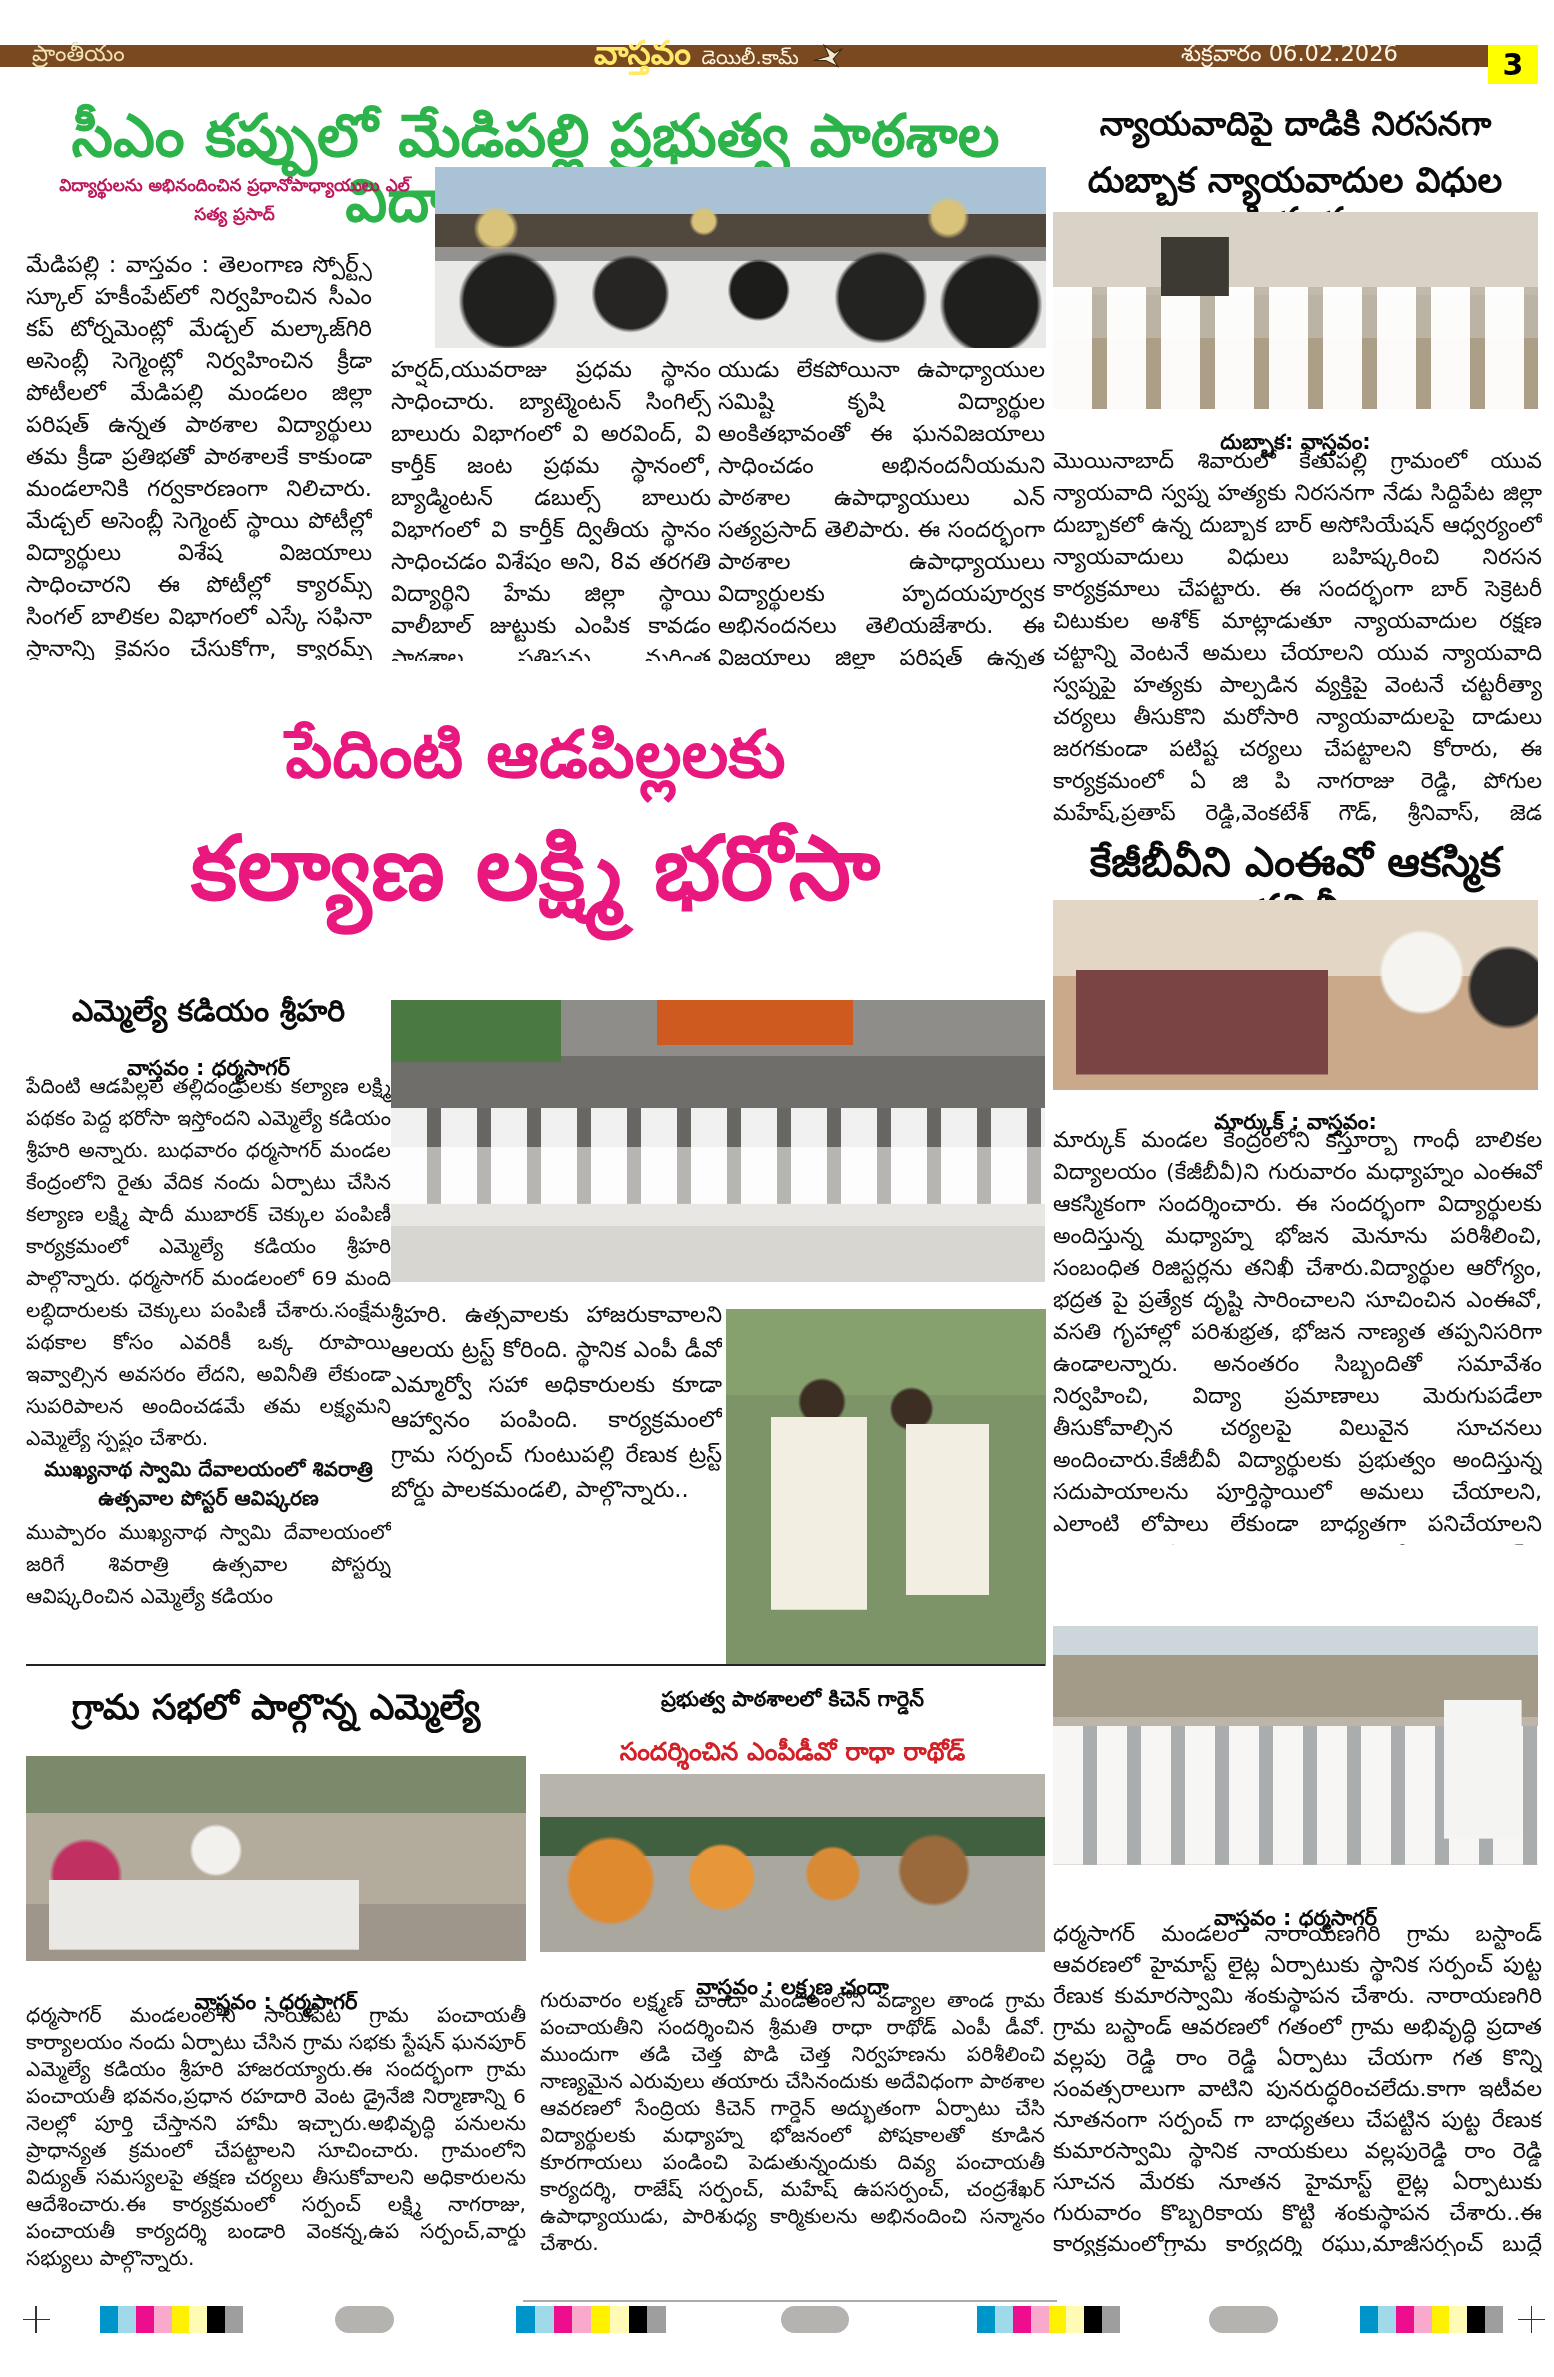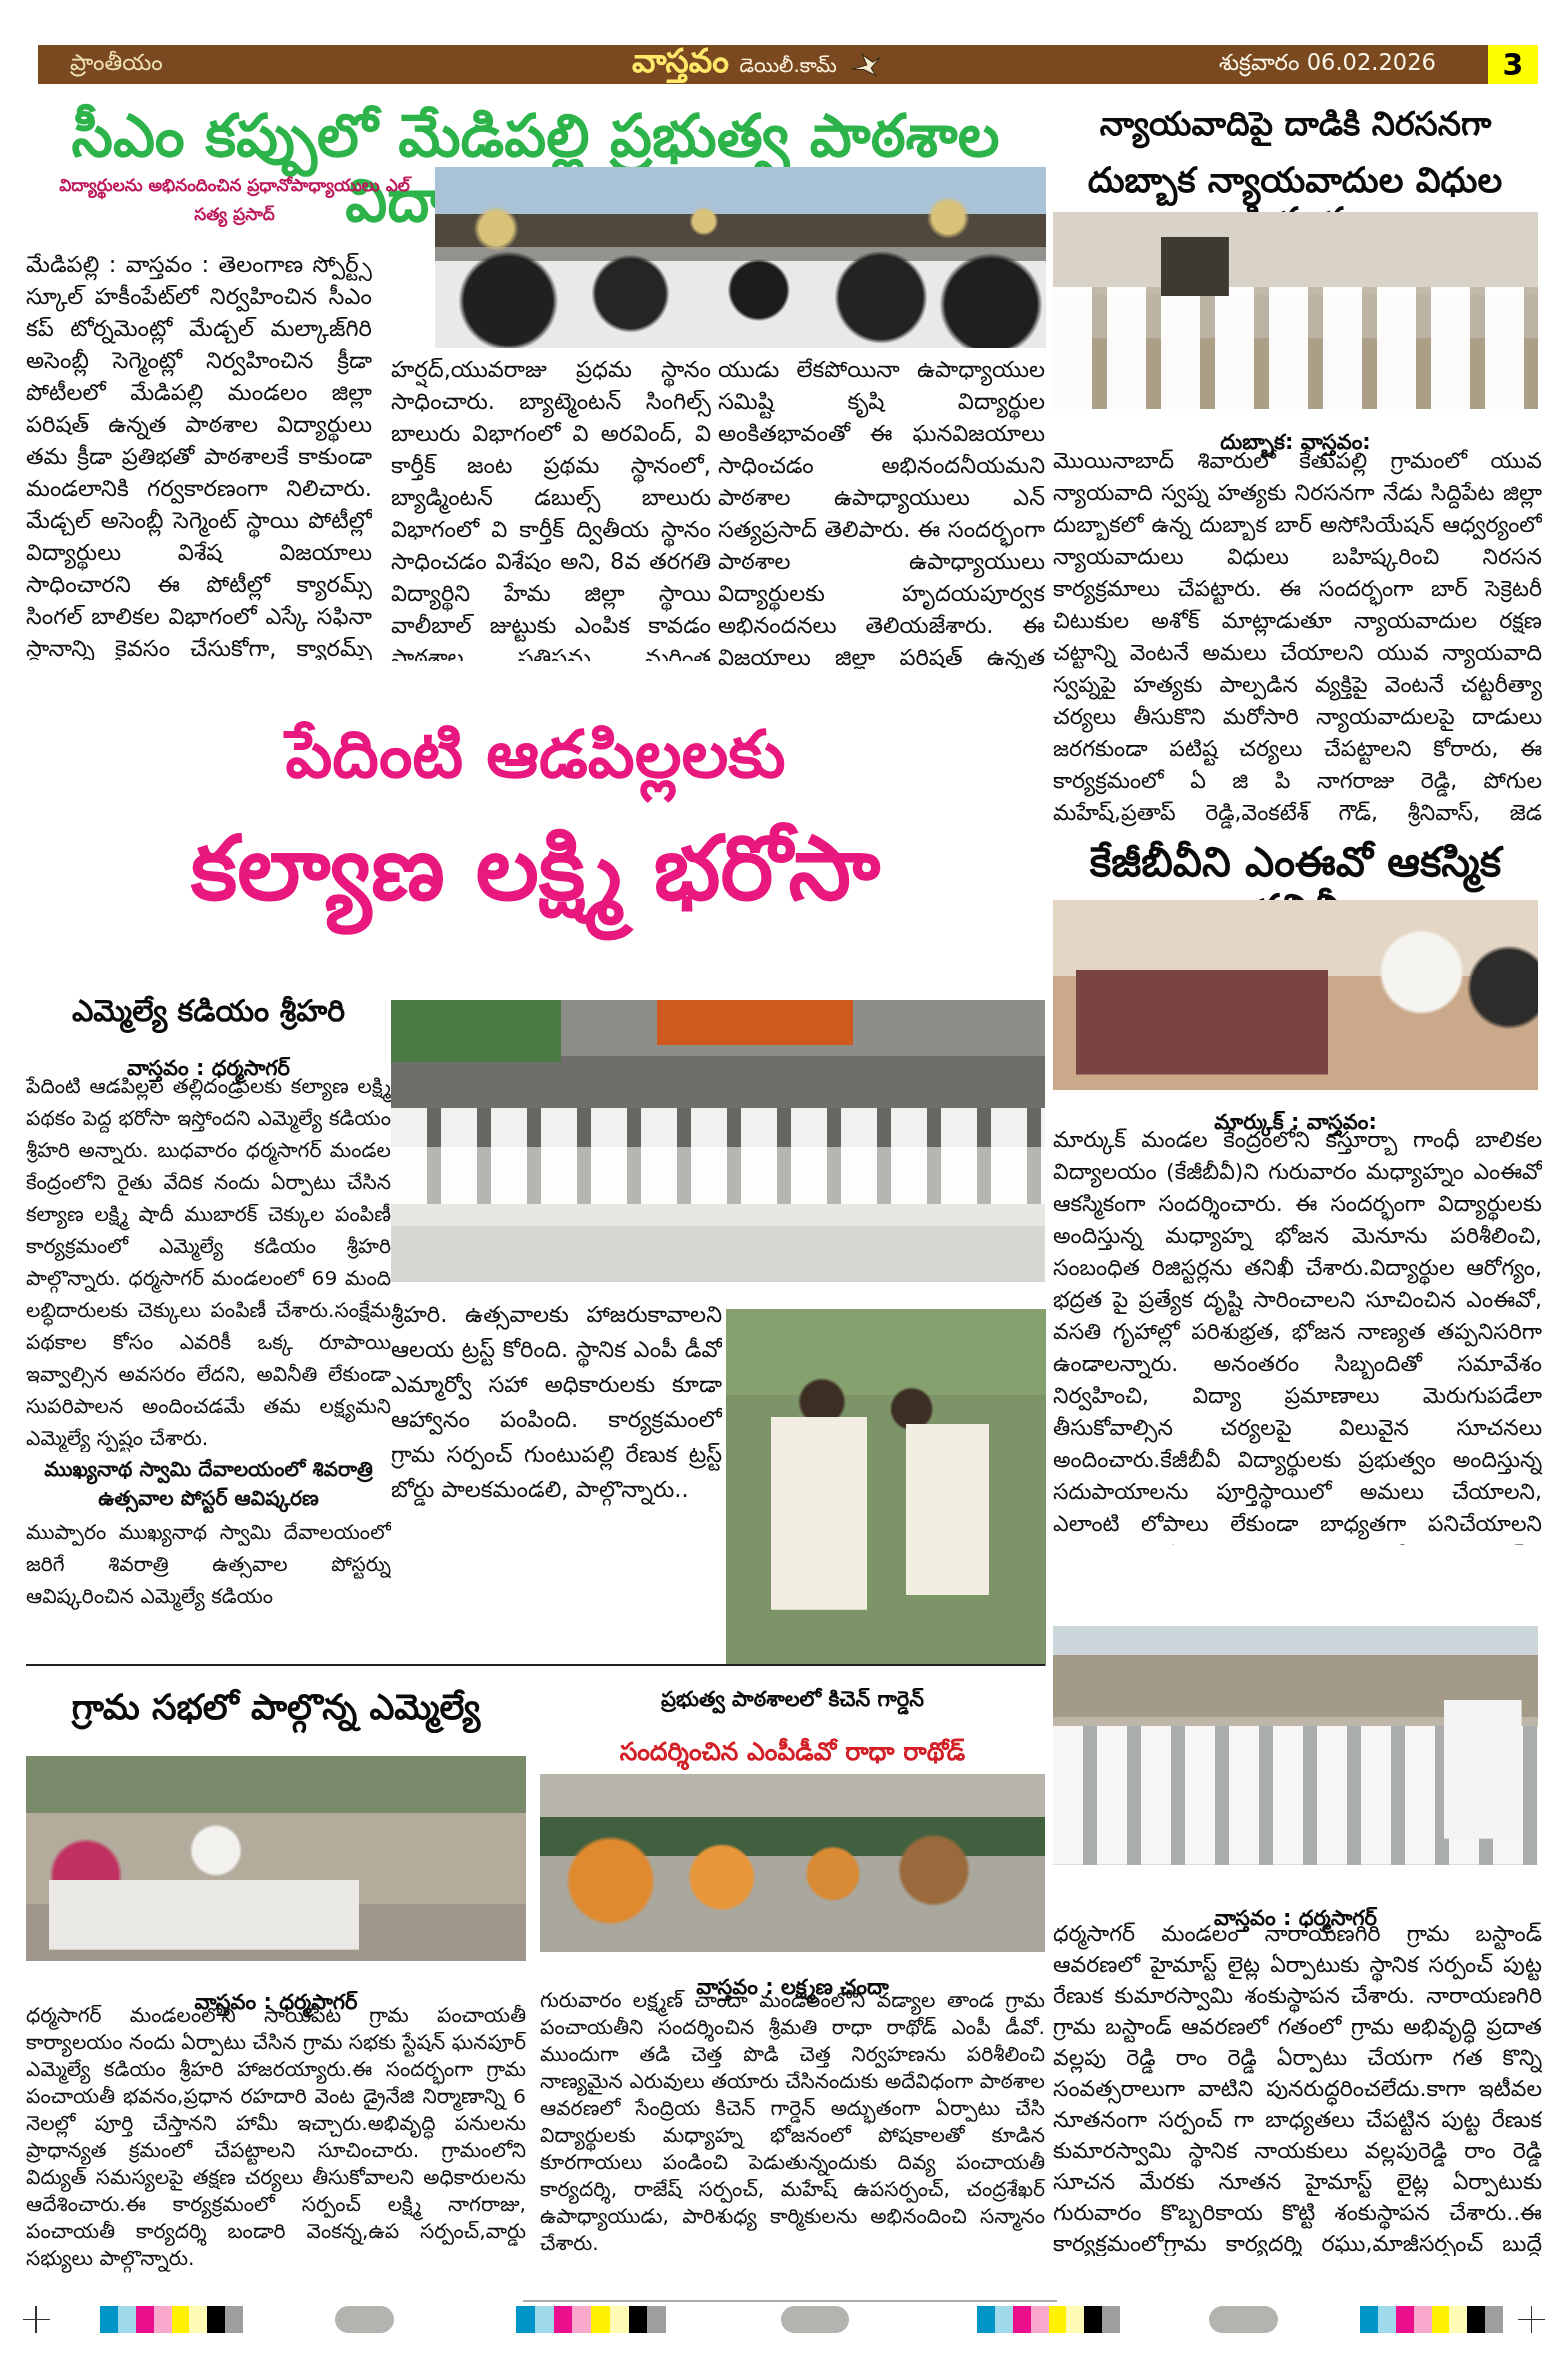--- a/index.html
+++ b/index.html
@@ -3,21 +3,21 @@
 <meta charset="utf-8">
 <style>
   html,body{margin:0;padding:0;background:#ffffff;}
   #page{position:relative;width:1555px;height:2377px;background:#ffffff;overflow:hidden;
         font-family:"DejaVu Sans",sans-serif;color:#111;}
   .abs{position:absolute;}
   .ctr{text-align:center;}
   .j{text-align:justify;overflow:hidden;}
 
   
-  #mastbar{left:0;top:45px;width:1488px;height:39px;background:#7a4920;display:flex;align-items:center;margin-left:38px;}
+  #mastbar{left:0;top:45px;width:1488px;height:22px;background:#7a4920;display:flex;align-items:center;}
   #mast-section{position:absolute;left:32px;font-size:22.6px;color:#f0e2b8;}
   #mast-center{position:absolute;left:594px;display:flex;align-items:baseline;gap:10.5px;}
   #mast-title{font-size:33px;font-weight:bold;color:#ffe96a;}
   #mast-suffix{font-size:19.6px;color:#fff6e2;}
   #mast-date{position:absolute;right:90px;font-size:22.6px;color:#fdf7ea;}
   #pagebox{left:1488px;top:45px;width:50px;height:39px;background:#ffff00;display:flex;align-items:center;justify-content:center;font-size:30px;font-weight:bold;color:#000;}
 
   
   .h-green{font-size:59px;font-weight:bold;color:#2cb34a;line-height:1.1;}
   .h-pink1{font-size:66px;font-weight:bold;color:#e8187f;}

